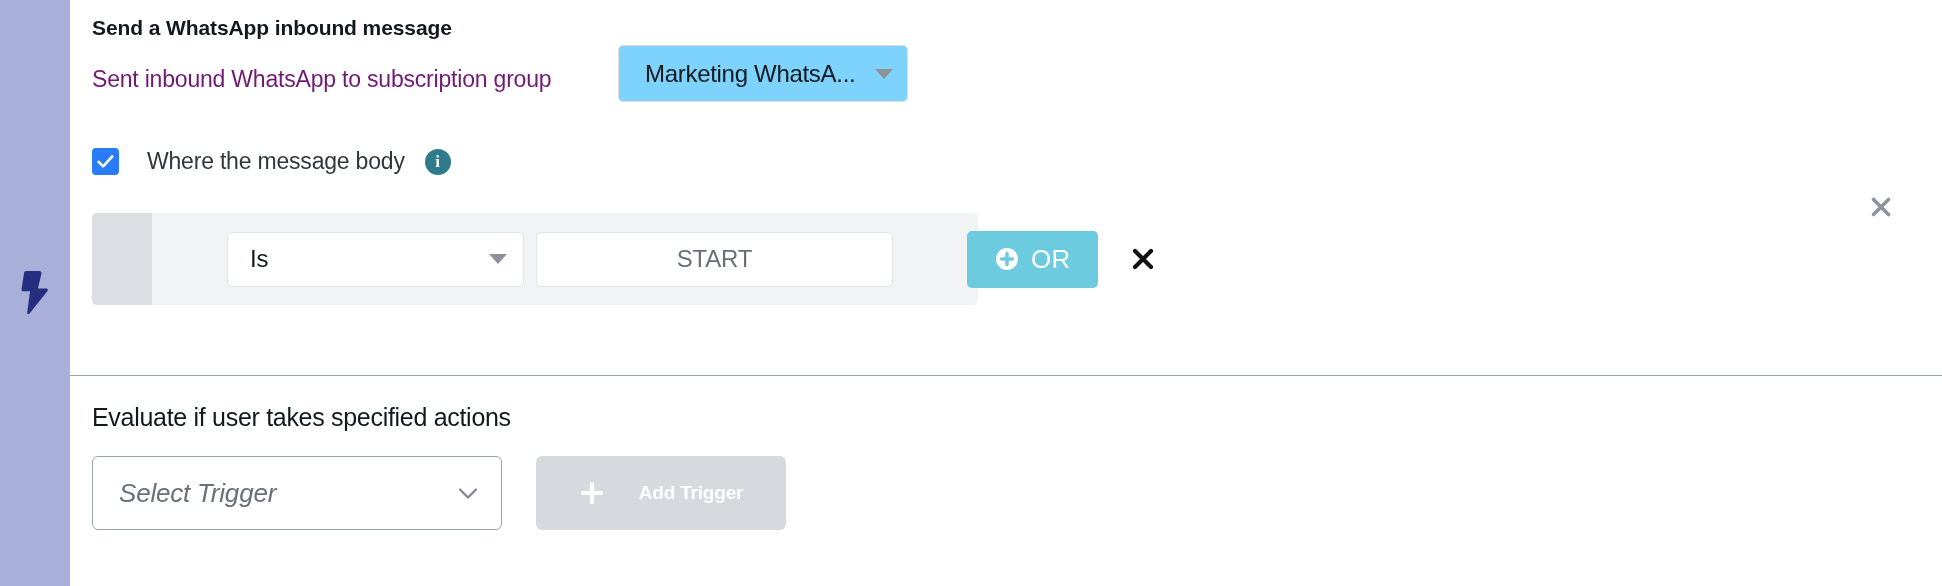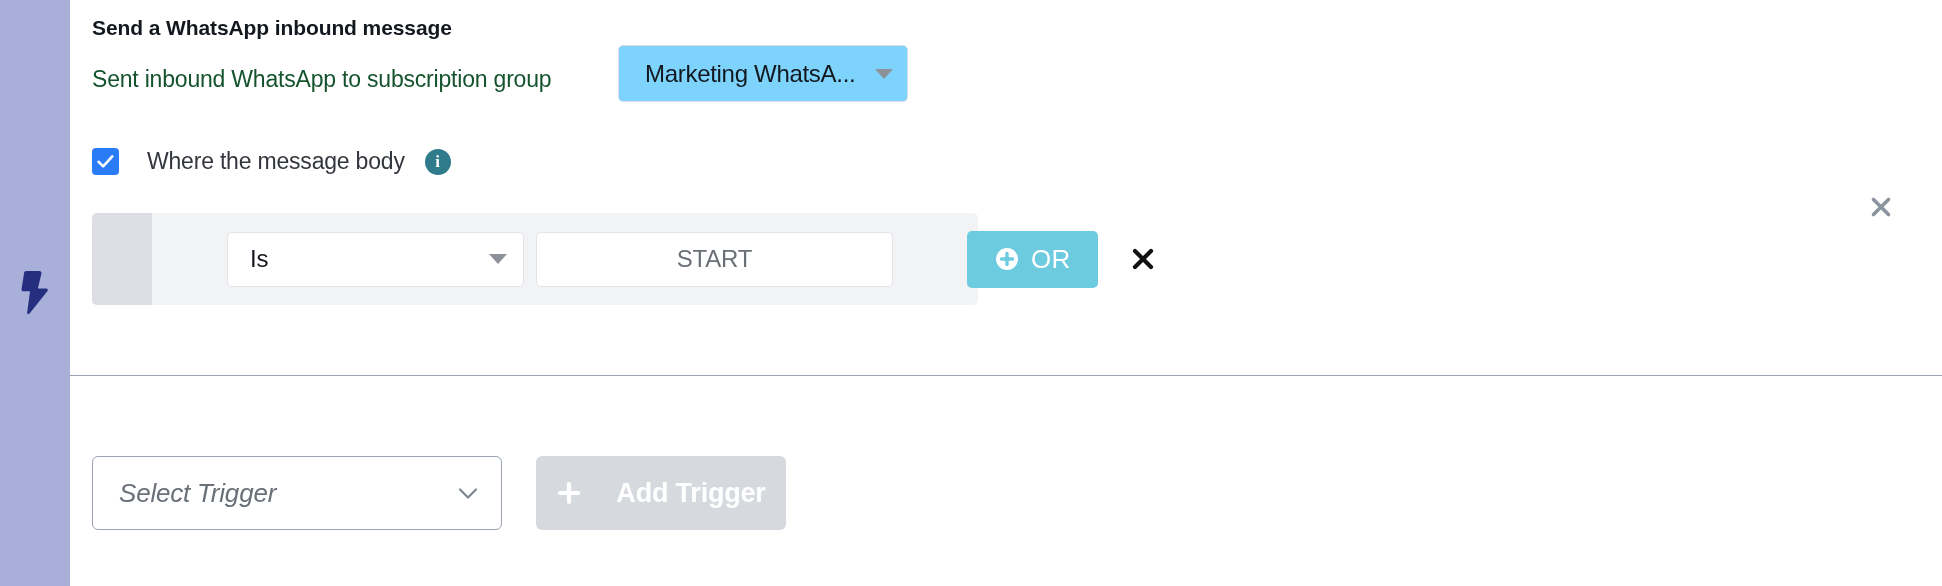--- a/index.html
+++ b/index.html
@@ -64,21 +64,21 @@
   }
   .sub-row {
     position: absolute;
     left: 22px;
     top: 66px;
     display: flex;
     align-items: center;
   }
   .sub-label {
     font-size: 23px;
-    color: #14532d;
+    color: #701a75;
     font-weight: 400;
     letter-spacing: -0.2px;
   }
 
   
   .group-select {
     position: absolute;
     left: 548px;
     top: 45px;
     width: 290px;
@@ -318,21 +318,21 @@
     border-radius: 6px;
     display: flex;
     align-items: center;
     justify-content: center;
     cursor: default;
     font-family: "Liberation Sans", sans-serif;
   }
   .add-trigger .plus-thick { width: 26px; height: 26px; flex: none; display: block; }
   .add-trigger .label {
     color: #ffffff;
-    font-size: 27px;
+    font-size: 19px;
     font-weight: bold;
     margin-left: 34px;
     letter-spacing: -0.2px;
   }
 </style>
 </head>
 <body>
 
 <div id="app">
 
@@ -393,20 +393,21 @@
       <span class="panel-close">
         <svg width="26" height="26" viewBox="0 0 26 26">
           <path d="M5.5 5.5 L20.5 20.5 M20.5 5.5 L5.5 20.5" stroke="#8b949e" stroke-width="3.6" stroke-linecap="round"></path>
         </svg>
       </span>
     </div>
 
     <div class="divider"></div>
 
     <div class="lower">
+      <div class="eval-label">Evaluate if user takes specified actions</div>
 
       <div class="trigger-select">
         <span class="placeholder">Select Trigger</span>
         <svg class="chevron-thin" viewBox="0 0 26 26">
           <path d="M5 9.5 L13 17.5 L21 9.5" stroke="#7d858e" stroke-width="2.2" fill="none" stroke-linecap="round" stroke-linejoin="round"></path>
         </svg>
       </div>
 
       <button class="add-trigger">
         <svg class="plus-thick" viewBox="0 0 26 26">

